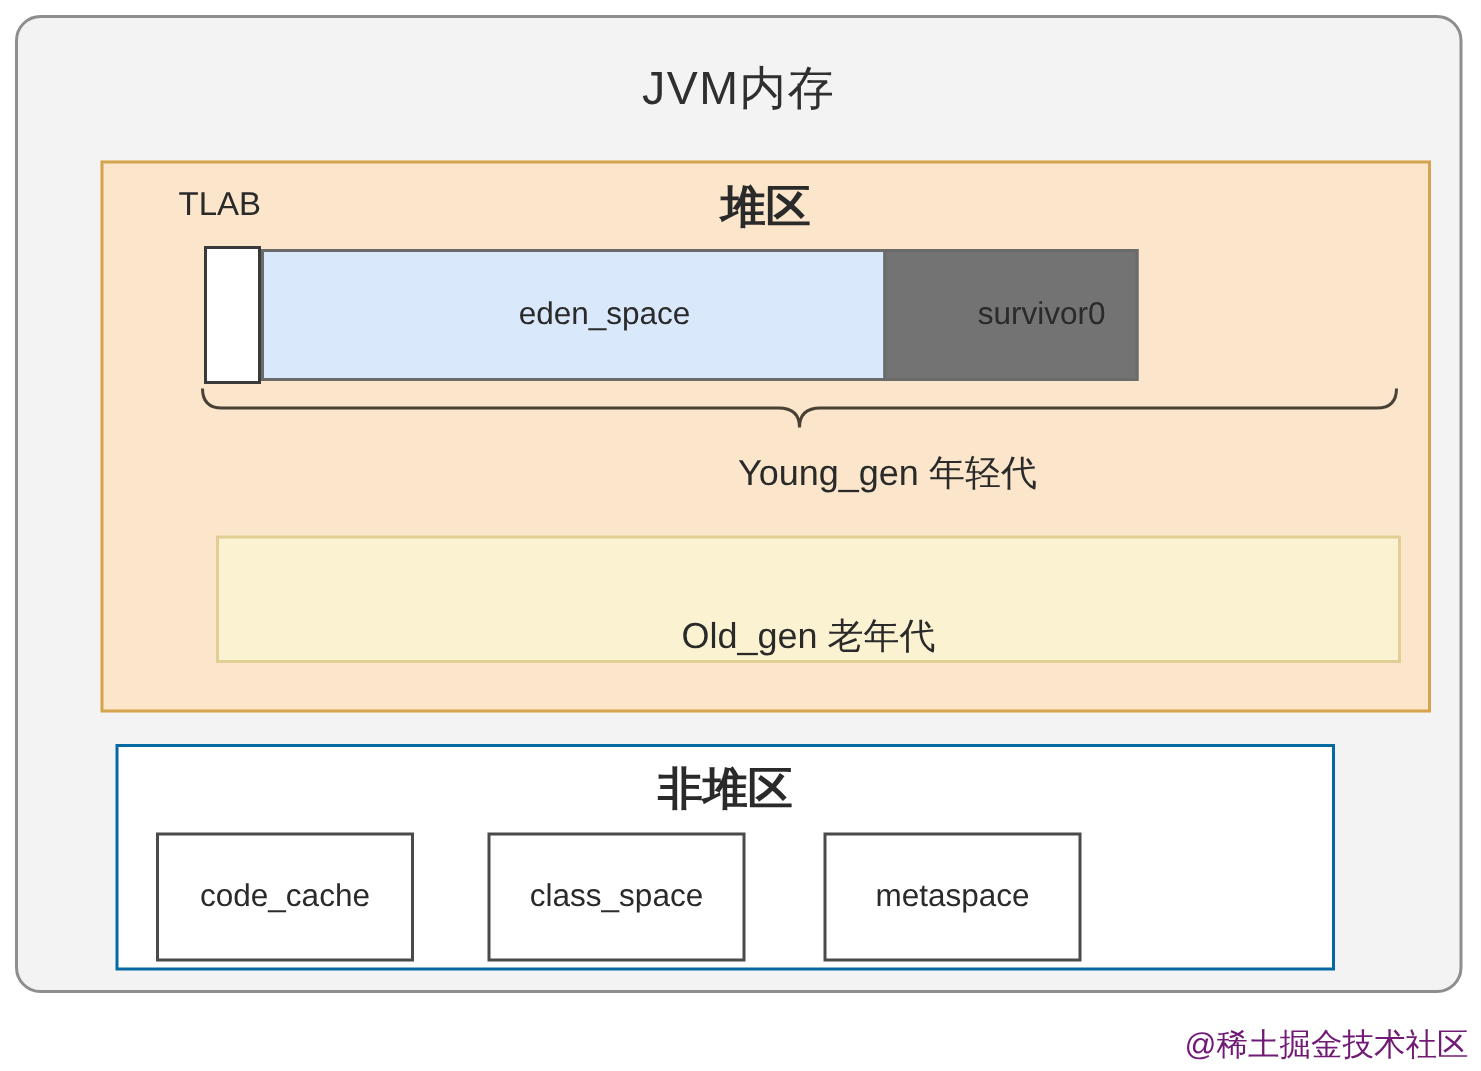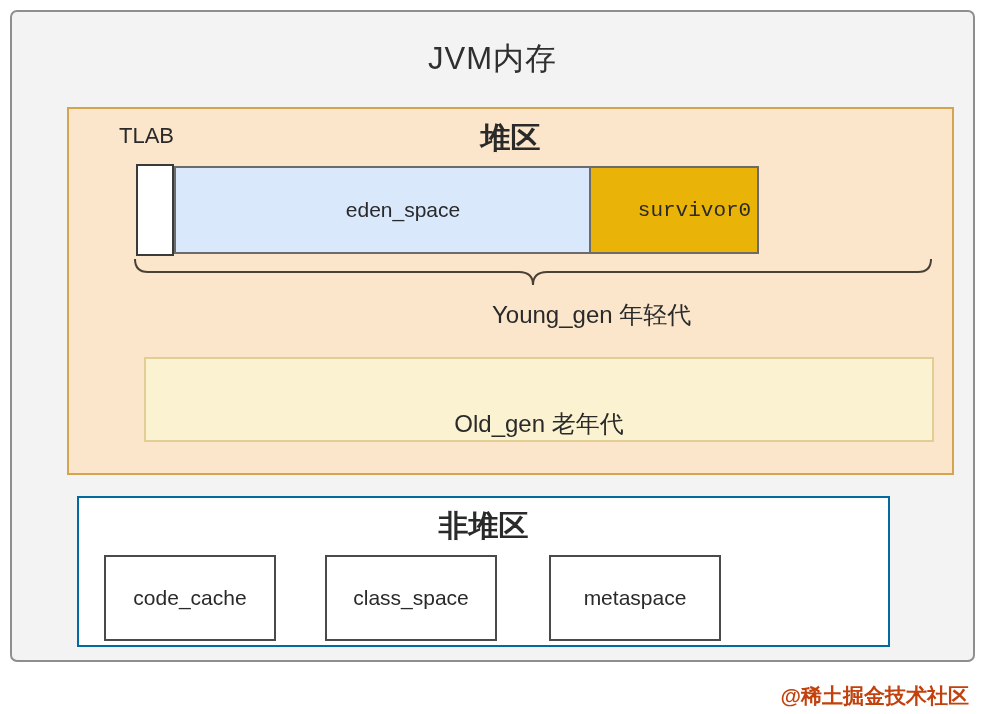--- a/index.html
+++ b/index.html
@@ -12,21 +12,21 @@
     font-family: "Liberation Sans", "DejaVu Sans", sans-serif;
     color: #2a2a2a;
     overflow: hidden;
   }
   .outer-container {
     position: absolute;
     left: 10px; top: 10px;
     width: 965px; height: 652px;
     background: #F3F3F4;
     border: 2px solid #8E8E8E;
-    border-radius: 7px;
+    border-radius: 17px;
   }
   .jvm-title {
     position: absolute;
     left: 0; top: 26px;
     width: 100%;
     text-align: center;
     font-size: 31px;
     font-weight: 500;
     letter-spacing: 1px;
     color: #2f2f2f;
@@ -123,26 +123,25 @@
     display: flex;
     align-items: center;
     justify-content: center;
     font-size: 21px;
   }
   .box-code-cache  { left: 25px; }
   .box-class-space { left: 246px; }
   .box-metaspace   { left: 470px; }
   .watermark {
     position: absolute;
-    right: 18px; bottom: 4px;
+    right: 8px; bottom: 4px;
     font-size: 21px;
-    color: #c2410c;
+    color: #701a75;
     z-index: 3;
     white-space: nowrap;
-    font-weight: bold;
   }
 </style>
 </head>
 <body>
 
 <div class="canvas">
 
   <div class="outer-container" style="background-color: rgb(243, 243, 244);">
 
     <div class="jvm-title">JVM内存</div>
@@ -150,21 +149,21 @@
     <div class="heap-area" style="background-color: rgb(251, 230, 203);">
 
       <div class="heap-title">堆区</div>
 
       <div class="tlab-label">TLAB</div>
 
       <div class="gen-bar">
         <div class="segment seg-eden" style="background-color: rgb(218, 232, 252);">
           <span>eden_space</span>
         </div>
-        <div class="segment seg-surv0" style="background-color: #eab308; font-family: Liberation Mono, monospace;">
+        <div class="segment seg-surv0" style="background-color: #737373;">
           <span>survivor0</span>
         </div>
         <div class="tlab-box" style="background-color: rgb(255, 255, 255);"></div>
       </div>
 
       <svg class="brace-svg" viewBox="0 0 798 28">
         <path d="M 1,0 Q 1,13 14,13 L 385,13 Q 399,13 399,26 Q 399,13 413,13 L 784,13 Q 797,13 797,0" fill="none" stroke="#4A4136" stroke-width="2" stroke-linecap="round"></path>
       </svg>
 
       <div class="young-gen-label">Young_gen 年轻代</div>

